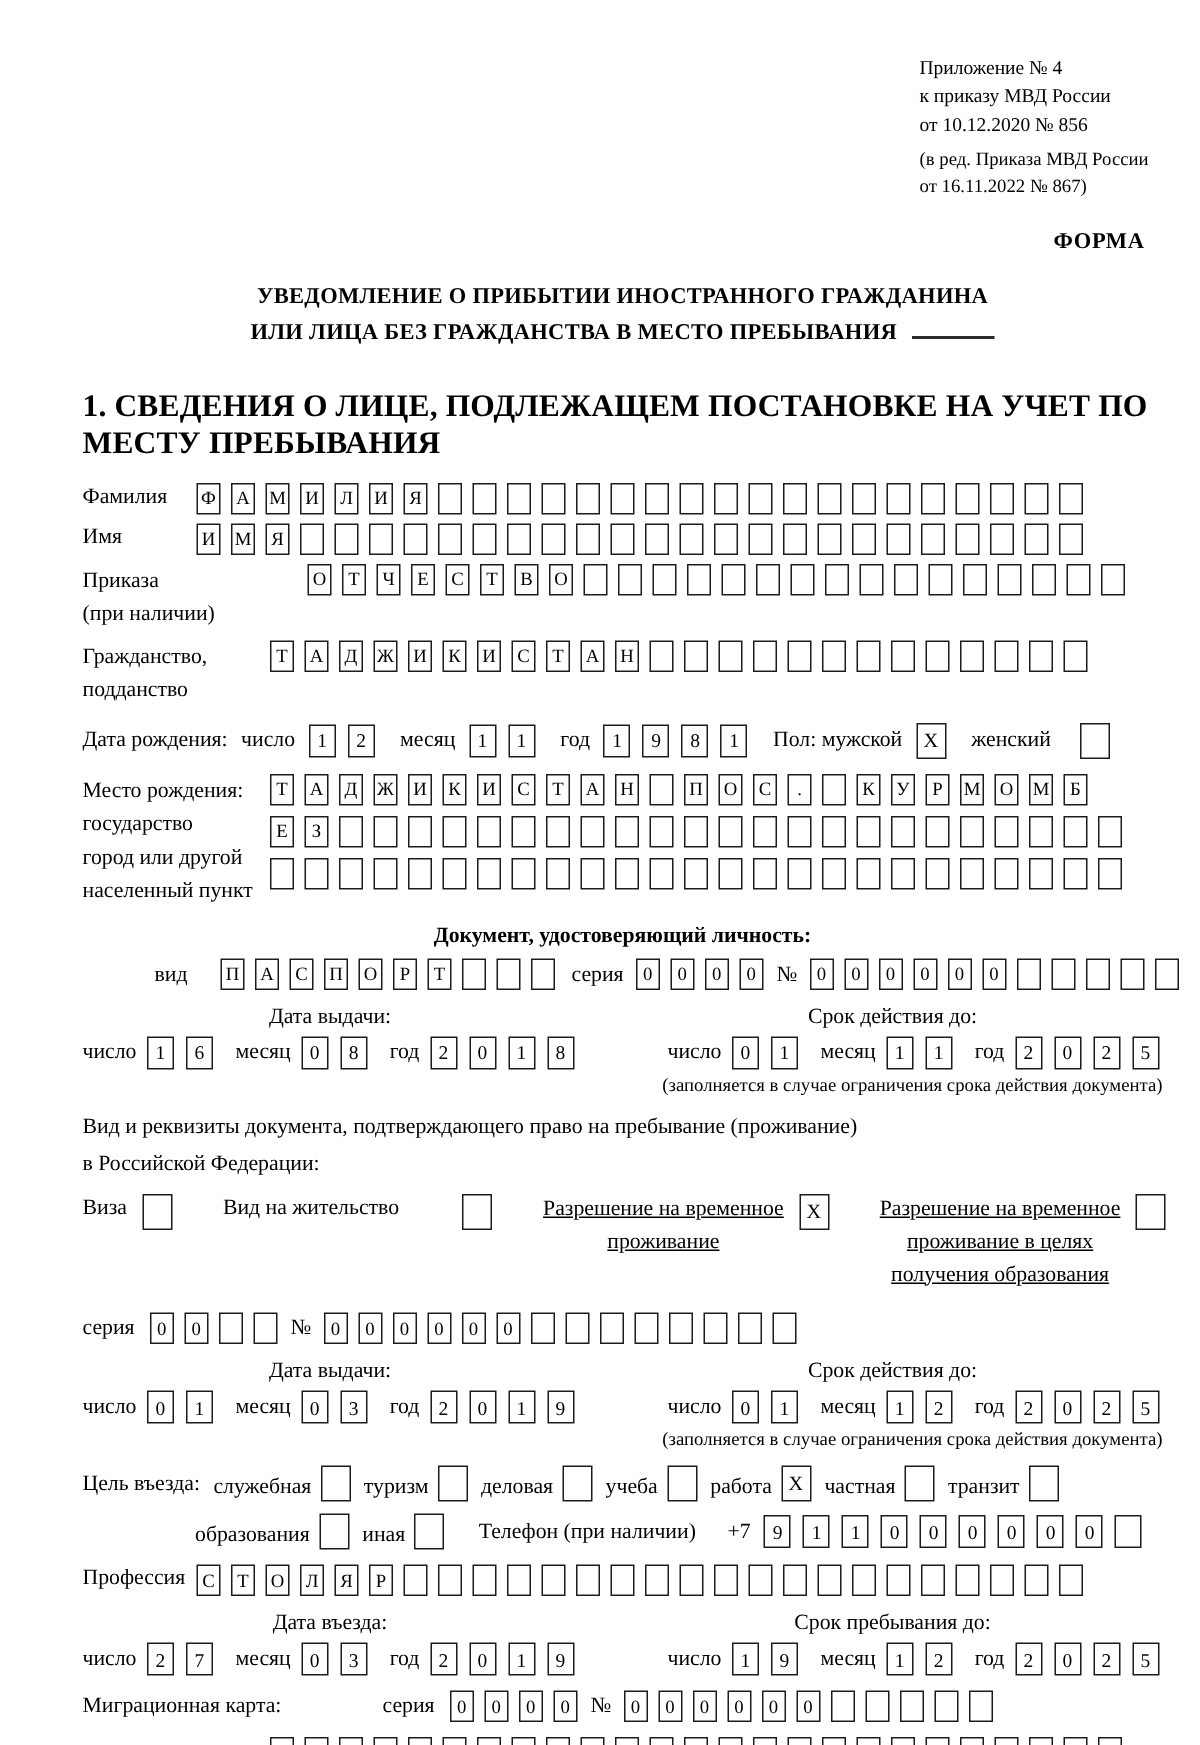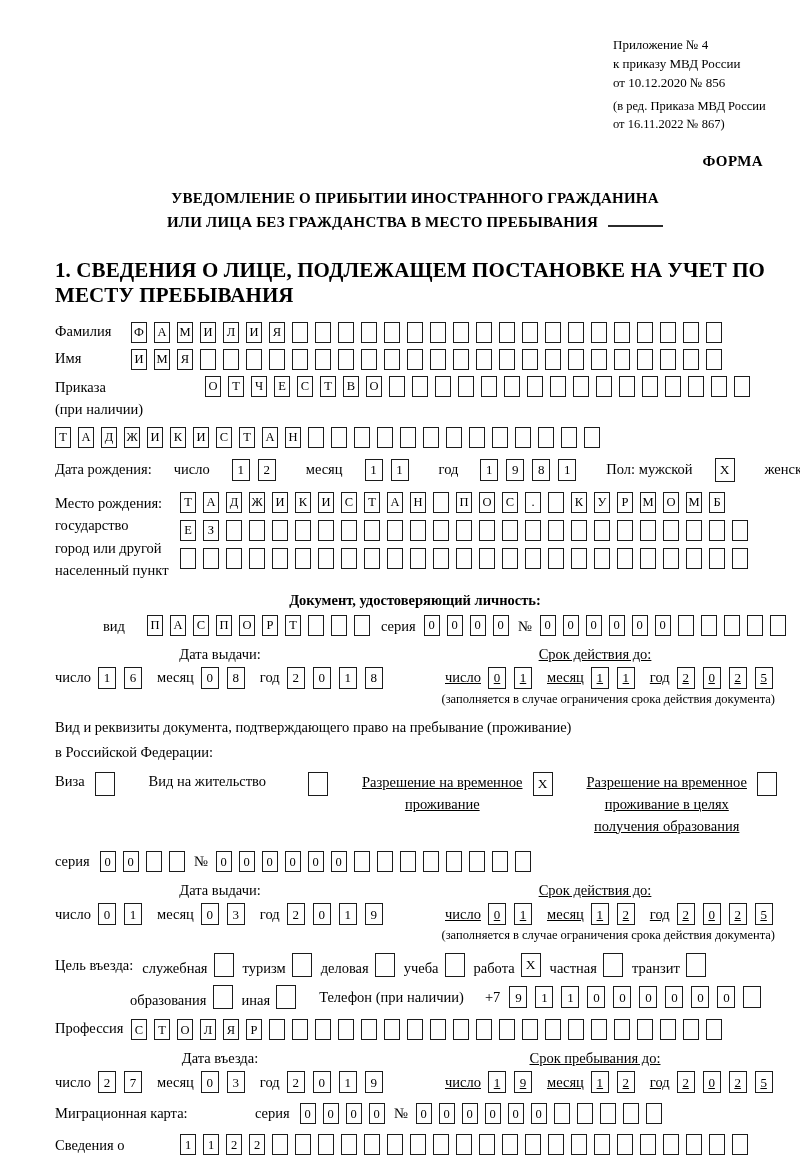--- a/index.html
+++ b/index.html
@@ -27,21 +27,21 @@
         display:flex;align-items:center;justify-content:center;font-size:12.5px;line-height:1;background:#fff;}
   .cells.sp .cell{width:18px;height:22px;margin-right:8px;font-size:13px;}
   .cellrows>.cells{margin-bottom:7px;}
   
   .chk{flex:none;width:20px;height:24px;border:1.6px solid #1c1c1c;box-sizing:border-box;
        display:inline-flex;align-items:center;justify-content:center;font-size:13.5px;background:#fff;}
   .pair{display:flex;align-items:flex-end;gap:6px;flex:none;}
   
   .dates{display:flex;margin-top:10px;}
   .dwrap-l{width:390px;flex:none;}
-  .dwrap-r{flex:1;text-decoration:underline;}
+  .dwrap-r{flex:1;}
   .dhead{font-size:14.5px;}
   .dwrap-l .dhead{width:330px;text-align:center;}
   .dwrap-r .dhead{width:300px;text-align:center;}
   .dgrp{display:flex;align-items:center;gap:7px;margin-top:4px;}
   .note{font-size:12.5px;text-align:right;margin-top:3px;}
   .plain{font-size:14.5px;margin-top:10px;line-height:1.5;}
   
   .perm-row{display:flex;align-items:flex-start;gap:10px;margin-top:8px;}
   .perm-multi{font-size:14.5px;text-align:center;line-height:1.5;flex:none;text-decoration:underline;} .gap14{width:14px;flex:none;} .gap22{width:22px;flex:none;}
   .doc-h{font-weight:bold;font-size:14.5px;text-align:center;margin-top:10px;}
@@ -162,20 +162,24 @@
         <span class="cell"></span>
         <span class="cell"></span>
         <span class="cell"></span>
         <span class="cell"></span>
         <span class="cell"></span>
         <span class="cell"></span>
       </span>
   </div>
 
   <div class="row">
+    <span class="lcol w125 stack">
+      <span class="ln" style="display:block">Гражданство,</span>
+      <span class="ln" style="display:block">подданство</span>
+    </span>
     <span class="cells">
         <span class="cell">Т</span>
         <span class="cell">А</span>
         <span class="cell">Д</span>
         <span class="cell">Ж</span>
         <span class="cell">И</span>
         <span class="cell">К</span>
         <span class="cell">И</span>
         <span class="cell">С</span>
         <span class="cell">Т</span>
@@ -190,21 +194,21 @@
         <span class="cell"></span>
         <span class="cell"></span>
         <span class="cell"></span>
         <span class="cell"></span>
         <span class="cell"></span>
         <span class="cell"></span>
         <span class="cell"></span>
       </span>
   </div>
 
-  <div class="row mt10" style="align-items:center;gap:22px;">
+  <div class="row mt10" style="align-items:center;gap:9px;">
     <span class="lab">Дата рождения:</span>
     <span class="lab">число</span>
     <span class="cells sp">
         <span class="cell">1</span>
         <span class="cell">2</span>
       </span>
     <span class="lab">месяц</span>
     <span class="cells sp">
         <span class="cell">1</span>
         <span class="cell">1</span>

